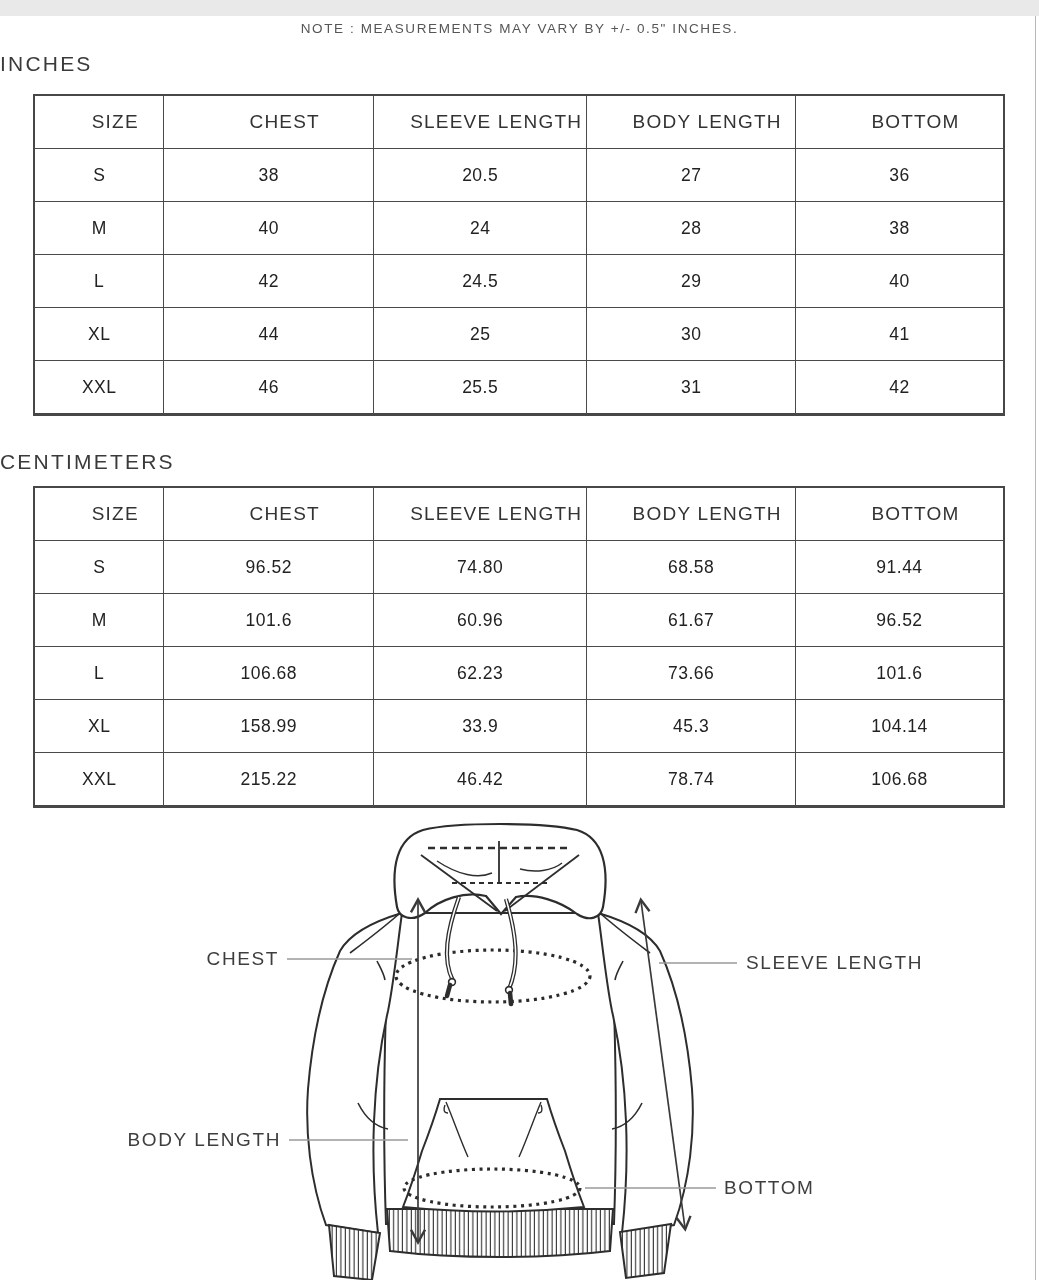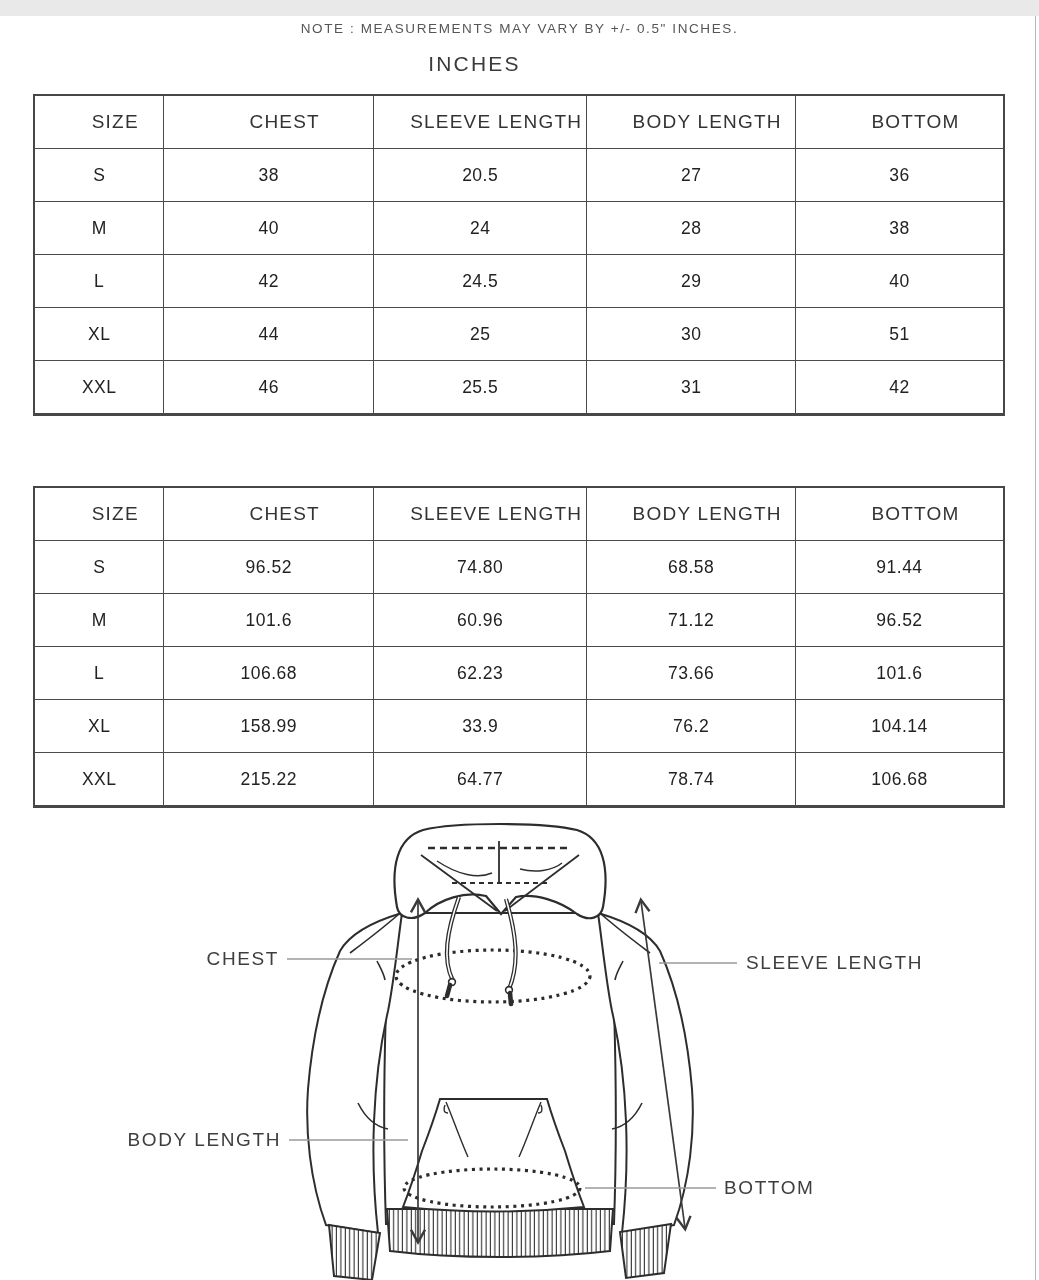--- a/index.html
+++ b/index.html
@@ -16,21 +16,20 @@
     background:#b8b8b8;
   }
   .note{
     position:absolute;top:5px;left:0;width:1039px;
     text-align:center;
     font-size:13.5px;letter-spacing:1.6px;
     color:#565656;
   }
   .section-title{
     position:absolute;left:0;width:949px;
-    text-align:center;
     font-size:21px;letter-spacing:2.2px;
     color:#3a3a3a;
   }
   #title-inches{top:36px;}
   #title-cm{top:434px;}
   table.size-table{
     position:absolute;left:33px;width:972px;
     border-collapse:collapse;table-layout:fixed;
     background:#fff;
     border:2px solid #474747;
@@ -114,32 +113,33 @@
         <td>42</td>
         <td>24.5</td>
         <td>29</td>
         <td>40</td>
       </tr>
       <tr>
         <td>XL</td>
         <td>44</td>
         <td>25</td>
         <td>30</td>
-        <td>51</td>
+        <td>41</td>
       </tr>
       <tr>
         <td>XXL</td>
         <td>46</td>
         <td>25.5</td>
         <td>31</td>
         <td>42</td>
       </tr>
     </tbody>
   </table>
 
+  <div class="section-title" id="title-cm">CENTIMETERS</div>
 
   <table class="size-table" id="table-cm">
     <colgroup>
       <col class="col-size">
         <col class="col-a">
         <col class="col-b">
         <col class="col-c">
         <col class="col-d">
     </colgroup>
     <thead>
@@ -156,41 +156,41 @@
         <td>S</td>
         <td>96.52</td>
         <td>74.80</td>
         <td>68.58</td>
         <td>91.44</td>
       </tr>
       <tr>
         <td>M</td>
         <td>101.6</td>
         <td>60.96</td>
-        <td>71.12</td>
+        <td>61.67</td>
         <td>96.52</td>
       </tr>
       <tr>
         <td>L</td>
         <td>106.68</td>
         <td>62.23</td>
         <td>73.66</td>
         <td>101.6</td>
       </tr>
       <tr>
         <td>XL</td>
         <td>158.99</td>
         <td>33.9</td>
-        <td>76.2</td>
+        <td>45.3</td>
         <td>104.14</td>
       </tr>
       <tr>
         <td>XXL</td>
         <td>215.22</td>
-        <td>64.77</td>
+        <td>46.42</td>
         <td>78.74</td>
         <td>106.68</td>
       </tr>
     </tbody>
   </table>
 
   <div class="diagram-wrap">
     <svg width="1039" height="475" viewBox="0 0 1039 475">
       <defs>
         <pattern id="rib" width="4.4" height="12" patternUnits="userSpaceOnUse">

